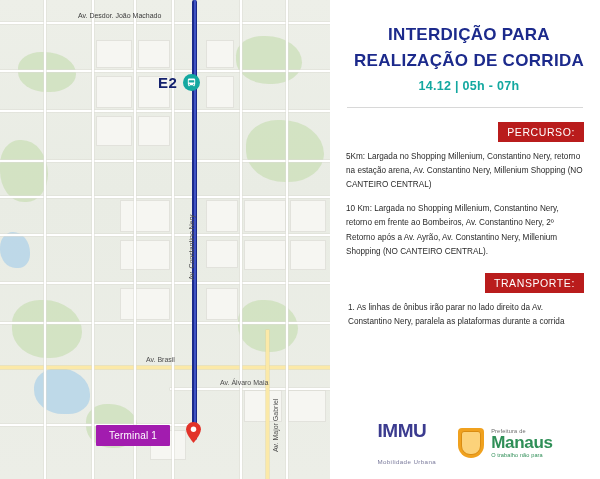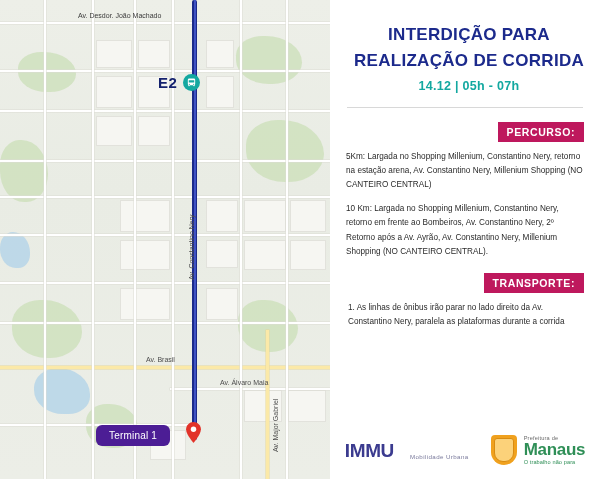--- a/index.html
+++ b/index.html
@@ -108,25 +108,25 @@
     align-items: center;
     justify-content: center;
   }
   .station .dot svg { display:block; }
 
   
   .terminal-pill {
     position: absolute;
     left: 96px;
     top: 425px;
-    background: #4c1d95;
+    background: #a21caf;
     color: #fff;
     font-size: 10px;
     padding: 5px 13px;
-    border-radius: 6px;
+    border-radius: 1px;
     white-space: nowrap;
     letter-spacing: .2px;
   }
   .pin {
     position: absolute;
     left: 186px;
     top: 422px;
     width: 15px;
     height: 21px;
   }
@@ -180,24 +180,24 @@
     background: #d8d8d8;
     margin: 14px auto 0 auto;
   }
 
   .section-head {
     text-align: right;
     margin: 14px 16px 8px 16px;
   }
   .section-head span {
     display: inline-block;
-    background: #be185d;
+    background: #b91c1c;
     color: #ffffff;
     font-size: 10.5px;
-    font-weight: bold;
+    font-weight: normal;
     letter-spacing: .6px;
     padding: 4px 9px 4px 9px;
   }
   .para {
     font-size: 8.2px;
     color: #2a2a2a;
     line-height: 1.72;
     margin: 0 16px 10px 16px;
     text-align: left;
   }
@@ -209,22 +209,22 @@
     left: 330px;
     bottom: 14px;
     width: 270px;
     display: flex;
     align-items: center;
     justify-content: center;
     gap: 22px;
   }
   .immu {
     display: flex;
-    flex-direction: row;
-    align-items: flex-end;
+    flex-direction: column;
+    align-items: flex-start;
     gap: 16px;
   }
   .immu-main {
     font-size: 19px;
     font-weight: bold;
     color: #3b3b8f;
     letter-spacing: -0.4px;
     line-height: 1;
   }
   .immu-sub {

